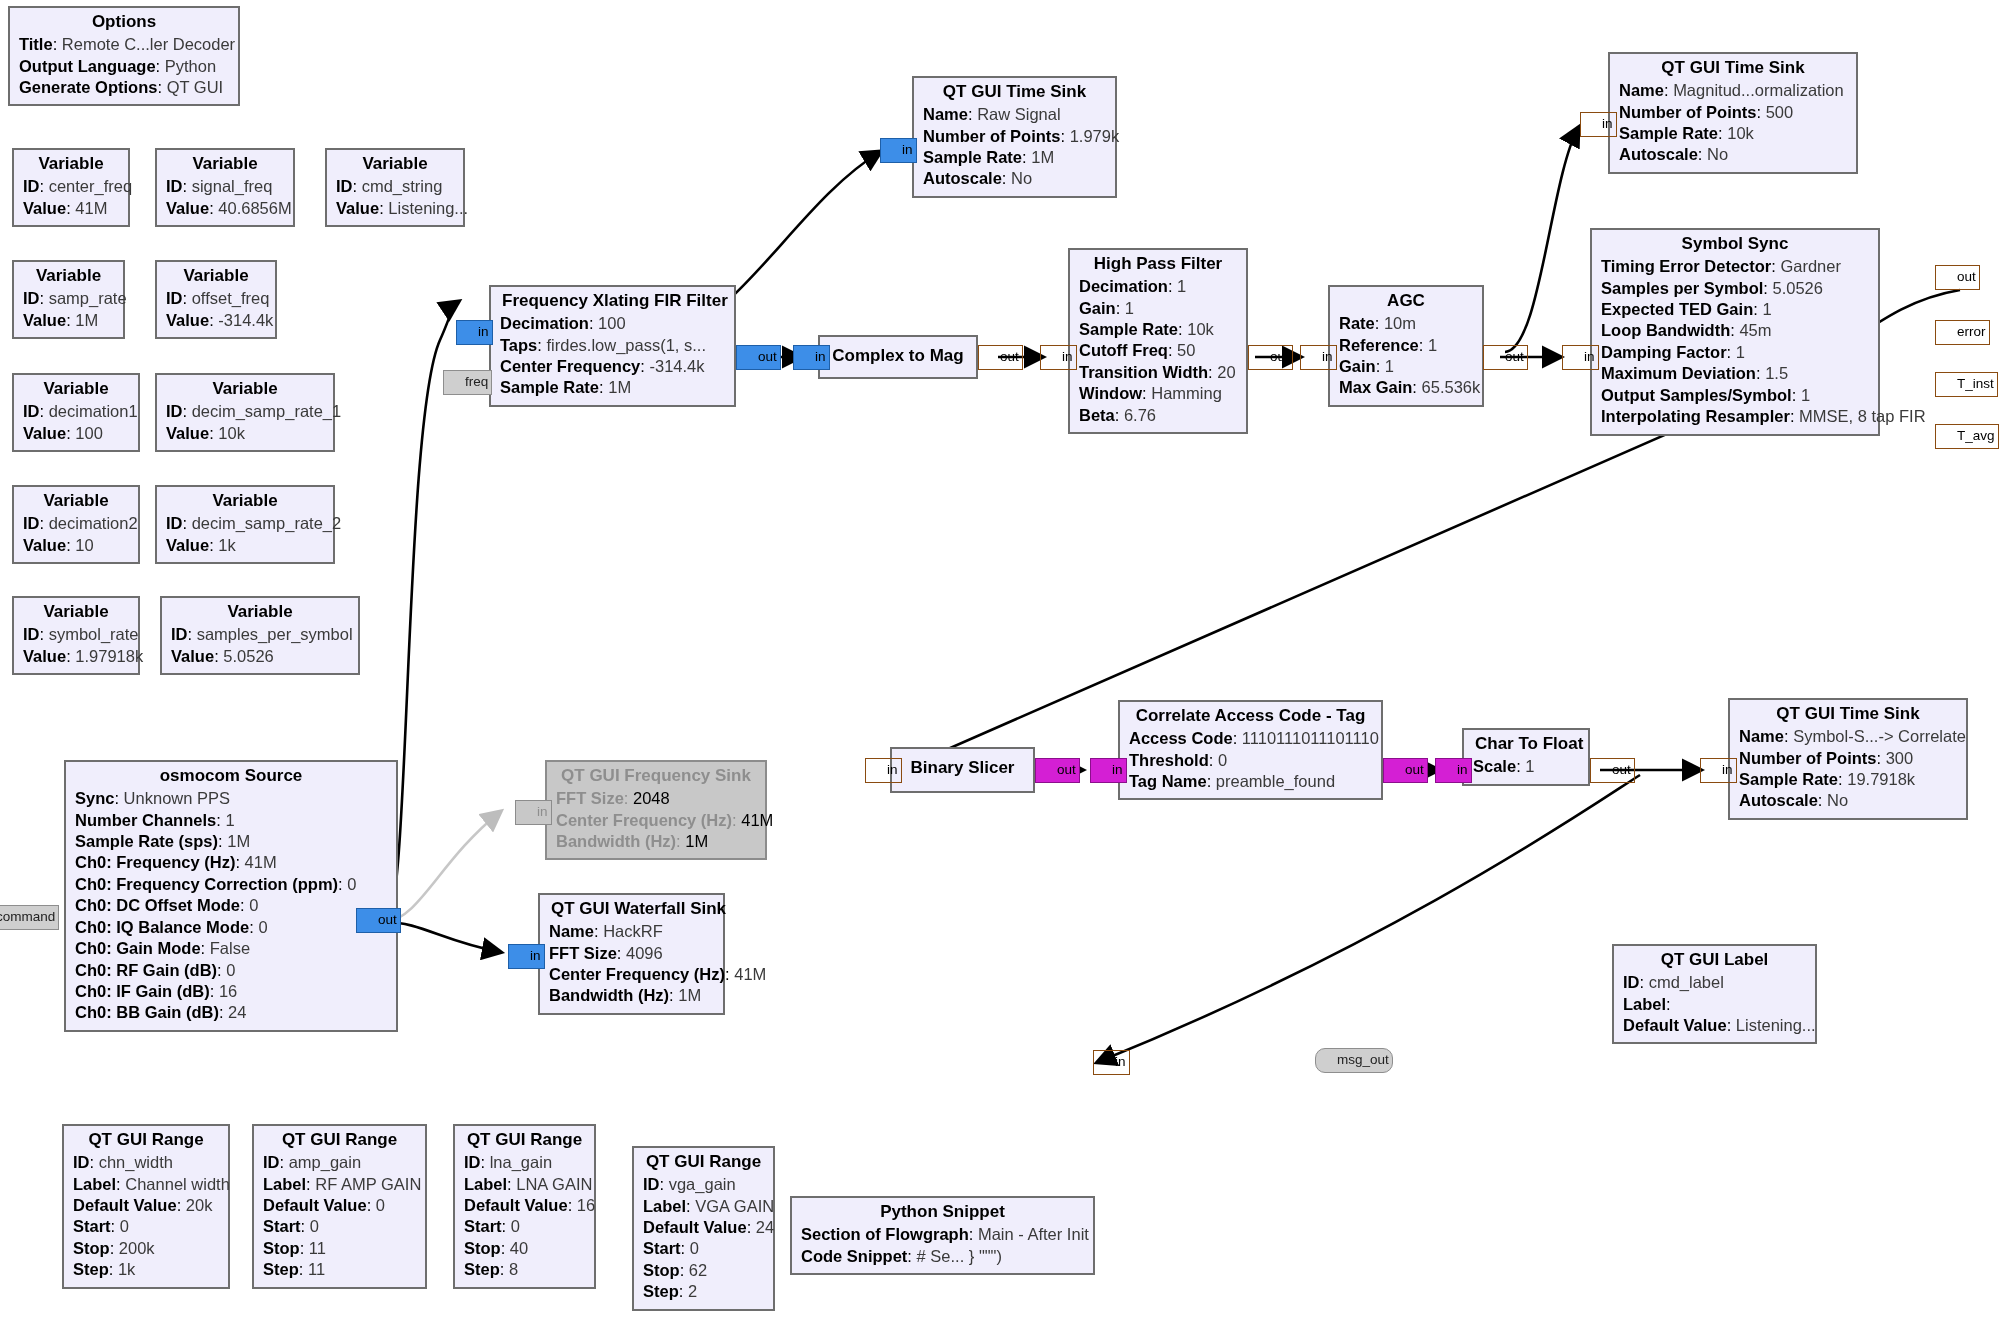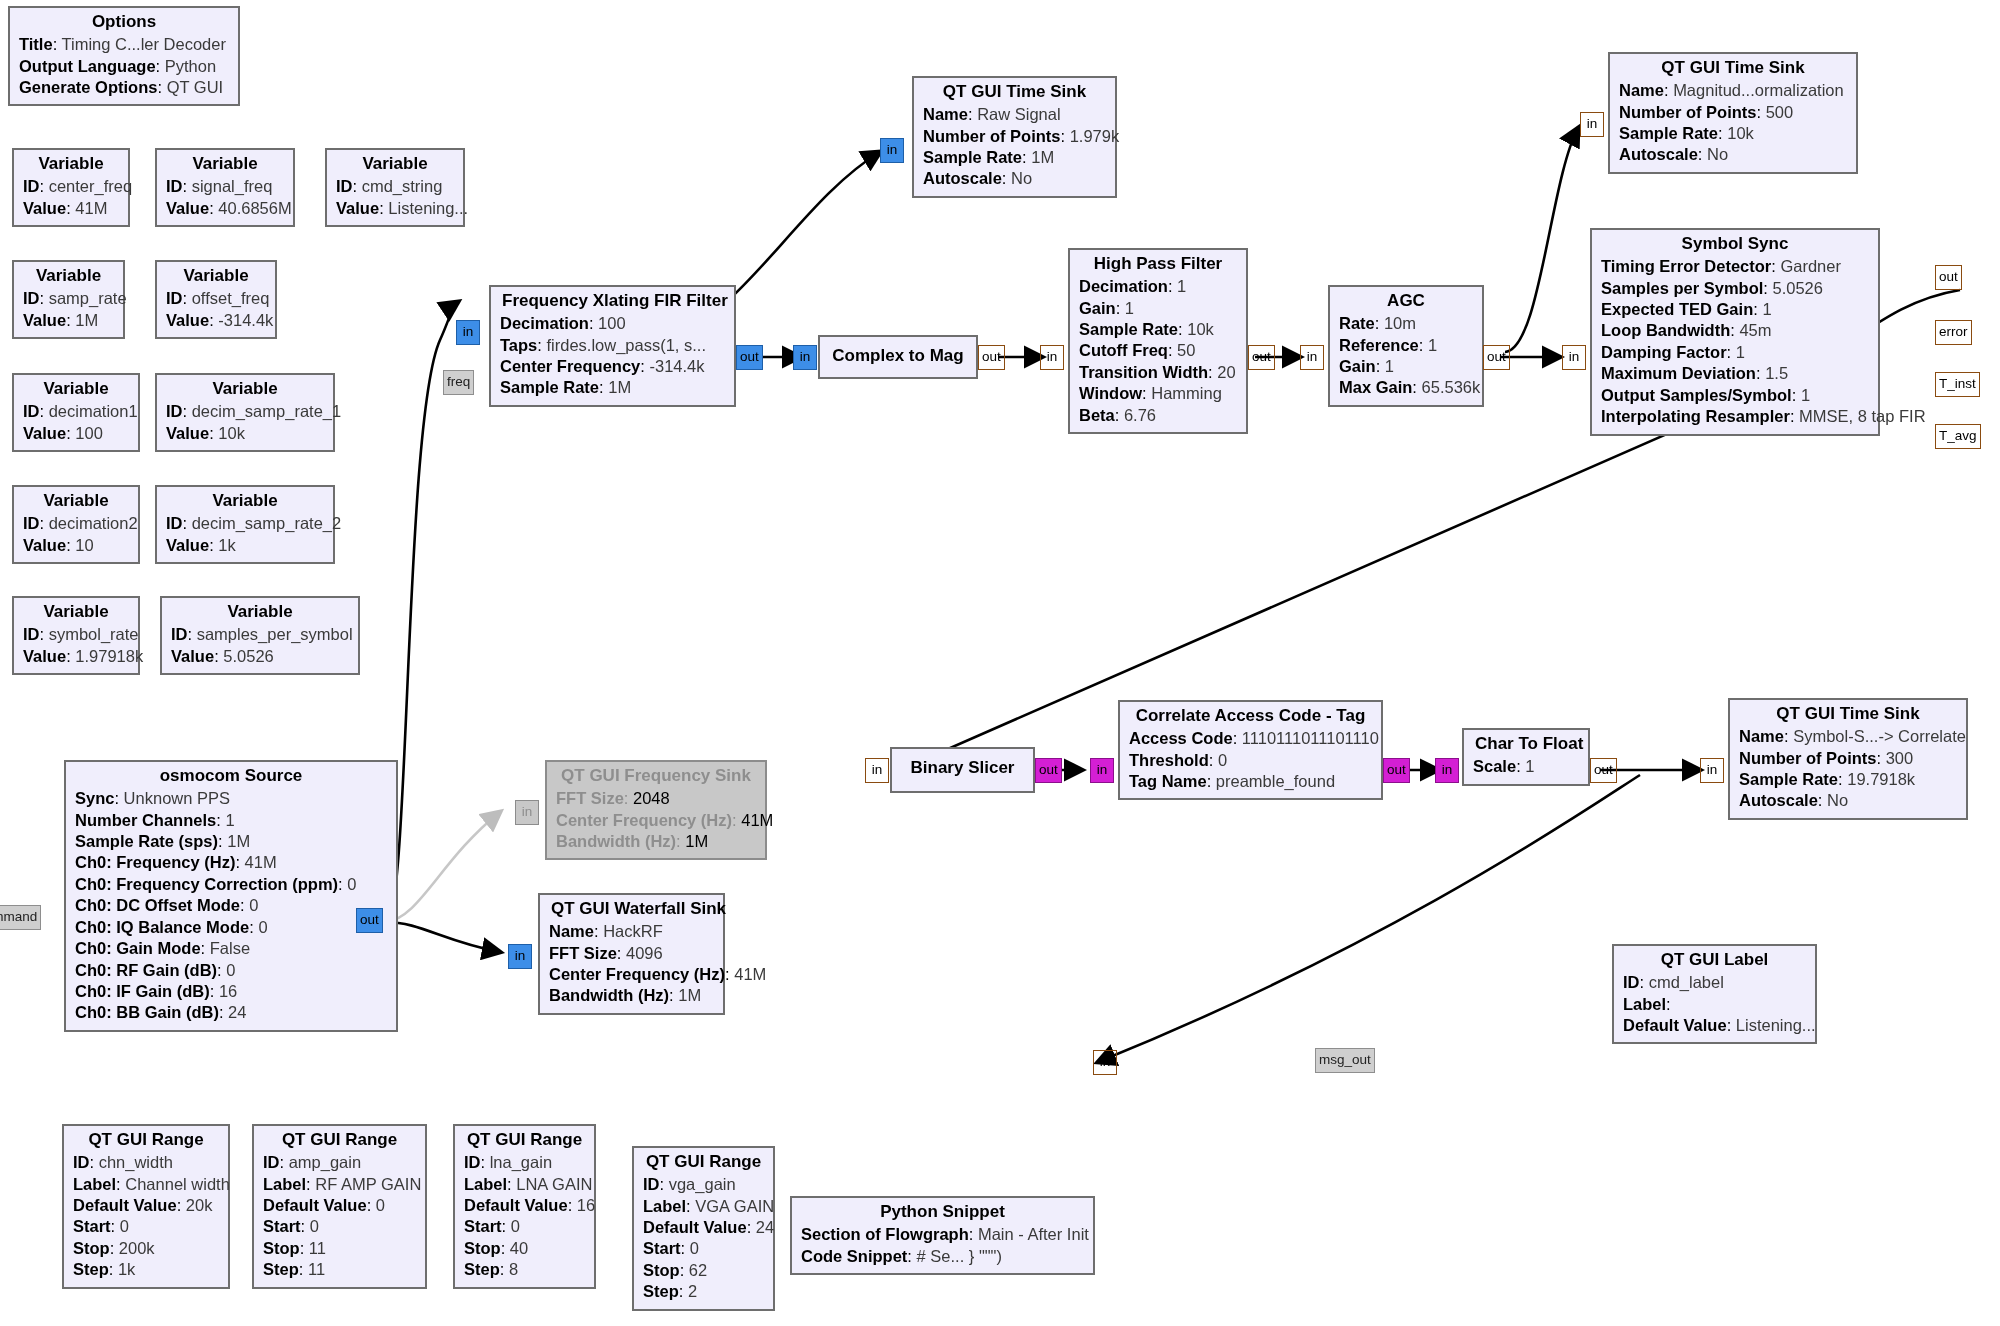--- a/index.html
+++ b/index.html
@@ -49,21 +49,21 @@
   .block.compact .title { margin-bottom:0; }
 
   
   .port {
     position:absolute;
     font-size:13.5px;
     line-height:1;
     font-family:"Liberation Sans", sans-serif;
     color:#000;
     border:1px solid #8a4b10;
-    padding:4px 3px 5px 3px;
+    padding:4px 3px 5px 21px;
     text-align:center;
     min-width:24px;
   }
   .port.blue { background:#3d8ee8; border-color:#1e5fa8; }
   .port.magenta { background:#d41fd4; border-color:#8c0f8c; }
   .port.grey { background:#c8c8c8; border-color:#8c8c8c; color:#8e8e8e; }
   .port.msg { background:#cfcfcf; border-color:#8e8e8e; color:#222; }
 </style>
 </head>
 <body>
@@ -107,21 +107,21 @@
 
     <path d="M 1400,770 L 1438,770" stroke="#000" stroke-width="2.6" fill="none" marker-end="url(#arr)"></path>
 
     <path d="M 1600,770 L 1700,770" stroke="#000" stroke-width="2.6" fill="none" marker-end="url(#arr)"></path>
 
     <path d="M 1640,775 C 1600,800 1400,940 1098,1062" stroke="#000" stroke-width="2.6" fill="none" marker-end="url(#arr)"></path>
   </svg>
 
   <div class="block" style="left:8px; top:6px; width:232px;">
     <div class="title">Options</div>
-    <div class="row"><b>Title</b>: <span class="v">Timing C...ler Decoder</span></div>
+    <div class="row"><b>Title</b>: <span class="v">Remote C...ler Decoder</span></div>
     <div class="row"><b>Output Language</b>: <span class="v">Python</span></div>
     <div class="row"><b>Generate Options</b>: <span class="v">QT GUI</span></div>
   </div>
 
   <div class="block" style="left:12px; top:148px; width:118px;">
     <div class="title">Variable</div>
     <div class="row"><b>ID</b>: <span class="v">center_freq</span></div>
     <div class="row"><b>Value</b>: <span class="v">41M</span></div>
   </div>
 
@@ -319,21 +319,21 @@
   <div class="block" style="left:1728px; top:698px; width:240px;">
     <div class="title">QT GUI Time Sink</div>
     <div class="row"><b>Name</b>: <span class="v">Symbol-S...-&gt; Correlate</span></div>
     <div class="row"><b>Number of Points</b>: <span class="v">300</span></div>
     <div class="row"><b>Sample Rate</b>: <span class="v">19.7918k</span></div>
     <div class="row"><b>Autoscale</b>: <span class="v">No</span></div>
   </div>
   <div class="port" style="left:1700px; top:758px;">in</div>
 
   <div class="port" style="left:1093px; top:1050px;">in</div>
-  <div class="port msg" style="left:1315px; top:1048px;">msg_out</div>
+  <div class="port msg" style="left:1315px; top:1048px;border-radius:10px;">msg_out</div>
 
   <div class="block" style="left:1612px; top:944px; width:205px;">
     <div class="title">QT GUI Label</div>
     <div class="row"><b>ID</b>: <span class="v">cmd_label</span></div>
     <div class="row"><b>Label</b>: <span class="v"></span></div>
     <div class="row"><b>Default Value</b>: <span class="v">Listening...</span></div>
   </div>
 
   <div class="block" style="left:62px; top:1124px; width:168px;">
     <div class="title">QT GUI Range</div>

